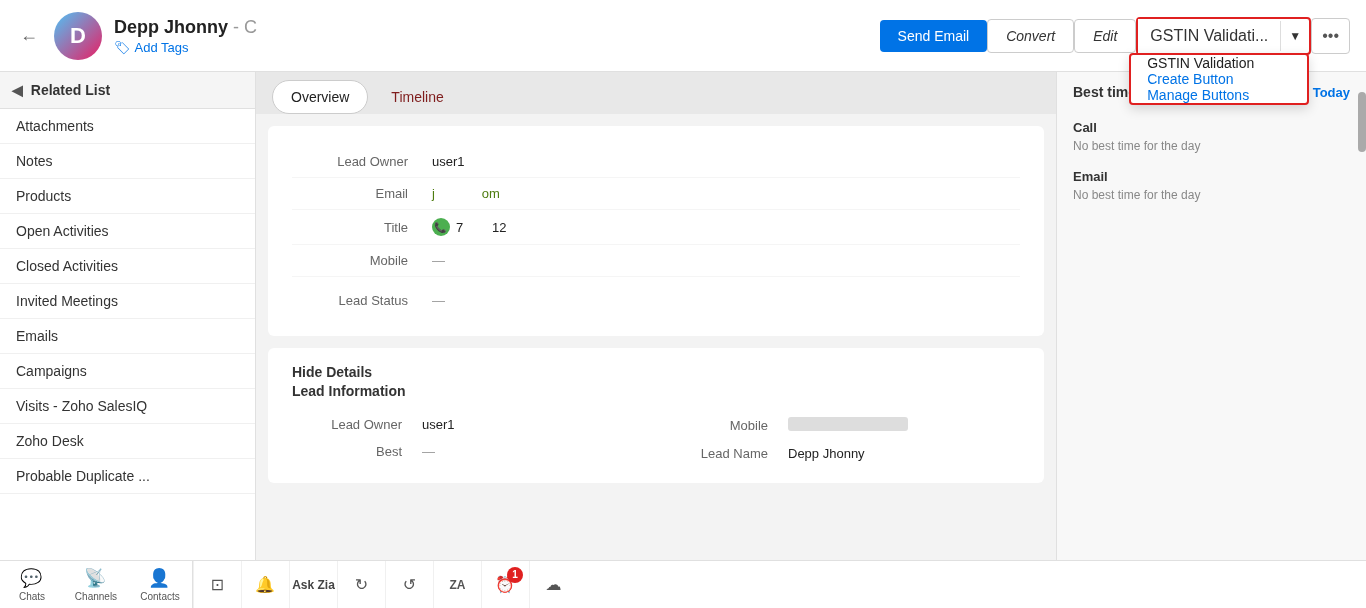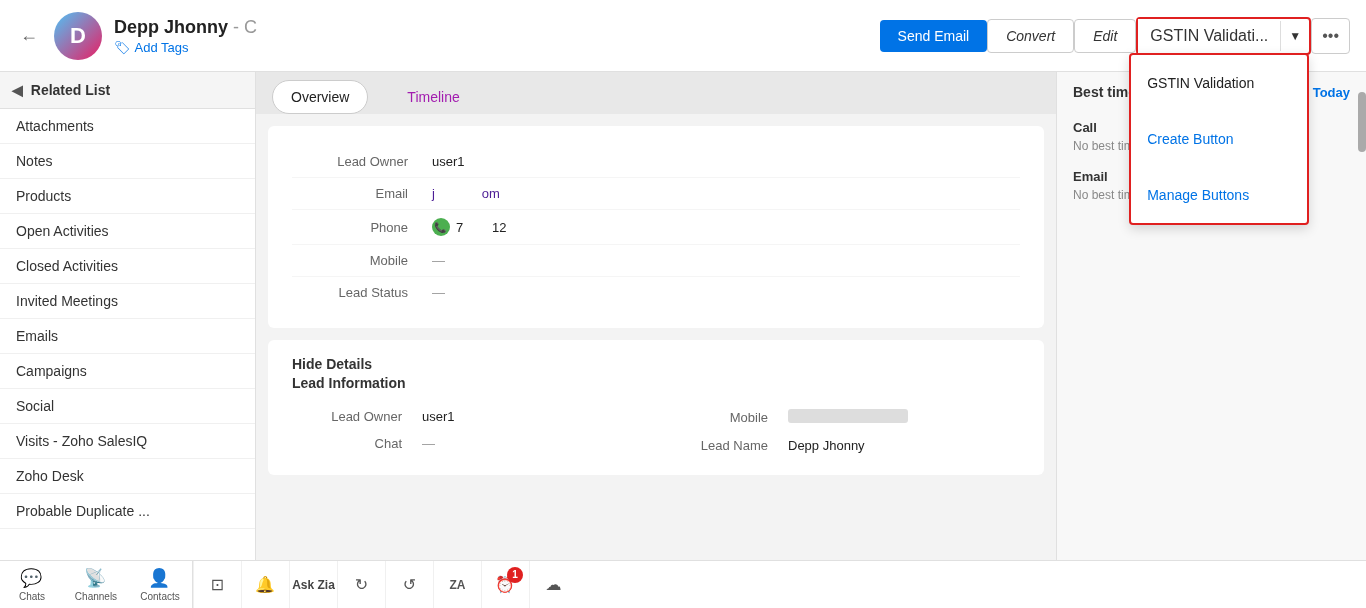--- a/index.html
+++ b/index.html
@@ -29,50 +29,50 @@
     .btn-dropdown-main { background: white; color: #333; border: none; padding: 8px 12px; font-size: 16px; cursor: pointer; font-weight: 500; }
     .btn-dropdown-arrow { background: white; color: #333; border: none; border-left: 1px solid #ddd; padding: 8px 8px; font-size: 12px; cursor: pointer; }
     .btn-more { background: white; color: #555; border: 1px solid #ccc; padding: 8px 10px; border-radius: 4px; font-size: 16px; cursor: pointer; }
 
     
     .dropdown-menu {
       position: absolute; top: 100%; right: 0; background: white;
       border: 2px solid #e02020; border-radius: 4px; min-width: 180px; z-index: 100;
       box-shadow: 0 4px 12px rgba(0,0,0,0.15);
     }
-    .dropdown-item { padding: 20px 16px; font-size: 14px; cursor: pointer; color: #222; }
+    .dropdown-item { padding: 0 16px; font-size: 14px; cursor: pointer; color: #222; }
     .dropdown-item.link { color: #0073e6; }
 
     
     .main-layout { display: flex; flex: 1; overflow: hidden; }
 
     
     .sidebar {
       width: 256px; background: #fff; border-right: 1px solid #e0e0e0;
       overflow-y: auto; flex-shrink: 0;
     }
     .sidebar-header {
       display: flex; align-items: center; gap: 8px; padding: 10px 12px;
       background: #f5f5f5; border-bottom: 1px solid #e0e0e0; font-weight: 600; font-size: 14px; color: #333;
     }
     .sidebar-toggle { color: #555; font-size: 14px; }
     .sidebar-item { padding: 9px 16px; font-size: 14px; color: #333; cursor: pointer; border-bottom: 1px solid #f0f0f0; }
 
     
-    .tabs-bar { background: #e8e8e8; padding: 0 16px; display: flex; gap: 20px; align-items: flex-end; padding-top: 8px; }
-    .tab { padding: 8px 18px; font-size: 14px; cursor: pointer; border-radius: 20px; color: #a21caf; border: 1px solid transparent; }
+    .tabs-bar { background: #e8e8e8; padding: 0 16px; display: flex; gap: 4px; align-items: flex-end; padding-top: 8px; }
+    .tab { padding: 8px 18px; font-size: 14px; cursor: pointer; border-radius: 20px; color: #7f1d1d; border: 1px solid transparent; }
     .tab.active { background: white; border: 1px solid #ccc; color: #222; font-weight: 500; border-radius: 20px; }
 
     
     .detail-section { margin: 12px; background: white; border-radius: 6px; padding: 20px 24px; }
     .detail-row { display: flex; align-items: center; padding: 8px 0; border-bottom: 1px solid #f5f5f5; gap: 0; }
-    .detail-row:last-child { border-bottom: none; }
+    .detail-row:last-child { border-bottom: none; margin-top: 8px; }
     .detail-label { width: 140px; text-align: right; color: #666; font-size: 13px; flex-shrink: 0; padding-right: 24px; }
     .detail-value { color: #222; font-size: 13px; flex: 1; display: flex; align-items: center; gap: 6px; }
-    .detail-value.link { color: #4c1d95; }
+    .detail-value.link { color: #4d7c0f; }
     .phone-icon { width: 18px; height: 18px; background: #4caf50; border-radius: 50%; display: flex; align-items: center; justify-content: center; color: white; font-size: 10px; }
     .dash { color: #999; }
 
     
     .right-panel { width: 310px; background: #f8f8f8; border-left: 1px solid #e0e0e0; flex-shrink: 0; overflow-y: auto; }
     .right-panel-header { display: flex; justify-content: space-between; align-items: center; padding: 12px 16px; font-size: 14px; font-weight: 600; color: #333; }
     .right-panel-date { color: #0073e6; font-size: 13px; cursor: pointer; }
     .right-panel-body { padding: 8px 16px; }
     .best-time-section { margin-bottom: 16px; }
     .best-time-title { font-size: 13px; font-weight: 600; color: #333; margin-bottom: 4px; }
@@ -148,21 +148,20 @@
       <span>Related List</span>
     </div>
     <div class="sidebar-item">Attachments</div>
     <div class="sidebar-item">Notes</div>
     <div class="sidebar-item">Products</div>
     <div class="sidebar-item">Open Activities</div>
     <div class="sidebar-item">Closed Activities</div>
     <div class="sidebar-item">Invited Meetings</div>
     <div class="sidebar-item">Emails</div>
     <div class="sidebar-item">Campaigns</div>
-    <div class="sidebar-item">Social</div>
     <div class="sidebar-item">Visits - Zoho SalesIQ</div>
     <div class="sidebar-item">Zoho Desk</div>
     <div class="sidebar-item">Probable Duplicate ...</div>
   </div>
 
   <div class="content-and-right">
     <div class="content-scroll">
 
       <div class="tabs-bar">
         <div class="tab active">Overview</div>
@@ -174,21 +173,21 @@
           <div class="detail-label">Lead Owner</div>
           <div class="detail-value">user1</div>
         </div>
         <div class="detail-row">
           <div class="detail-label">Email</div>
           <div class="detail-value link">
             <span>j&nbsp;&nbsp;&nbsp;&nbsp;&nbsp;&nbsp;&nbsp;&nbsp;&nbsp;&nbsp;&nbsp;&nbsp;&nbsp;om</span>
           </div>
         </div>
         <div class="detail-row">
-          <div class="detail-label">Phone</div>
+          <div class="detail-label">Title</div>
           <div class="detail-value">
             <div class="phone-icon">📞</div>
             <span>7&nbsp;&nbsp;&nbsp;&nbsp;&nbsp;&nbsp;&nbsp;&nbsp;12</span>
           </div>
         </div>
         <div class="detail-row">
           <div class="detail-label">Mobile</div>
           <div class="detail-value">
               <span class="dash">—</span>
             </div>
@@ -204,21 +203,21 @@
       <div class="hide-details">
         <div class="hide-details-title">Hide Details</div>
         <div class="lead-info-title">Lead Information</div>
         <div class="lead-info-grid">
           <div>
             <div class="lead-info-row">
               <div class="lead-info-label">Lead Owner</div>
               <div class="lead-info-value">user1</div>
             </div>
             <div class="lead-info-row">
-              <div class="lead-info-label">Chat</div>
+              <div class="lead-info-label">Best</div>
               <div class="lead-info-value"><span class="dash">—</span></div>
             </div>
           </div>
           <div>
             <div class="lead-info-row">
               <div class="lead-info-label">Mobile</div>
               <div class="lead-info-value">
                 <span class="blurred-bar" style="width:120px;"></span>
               </div>
             </div>

